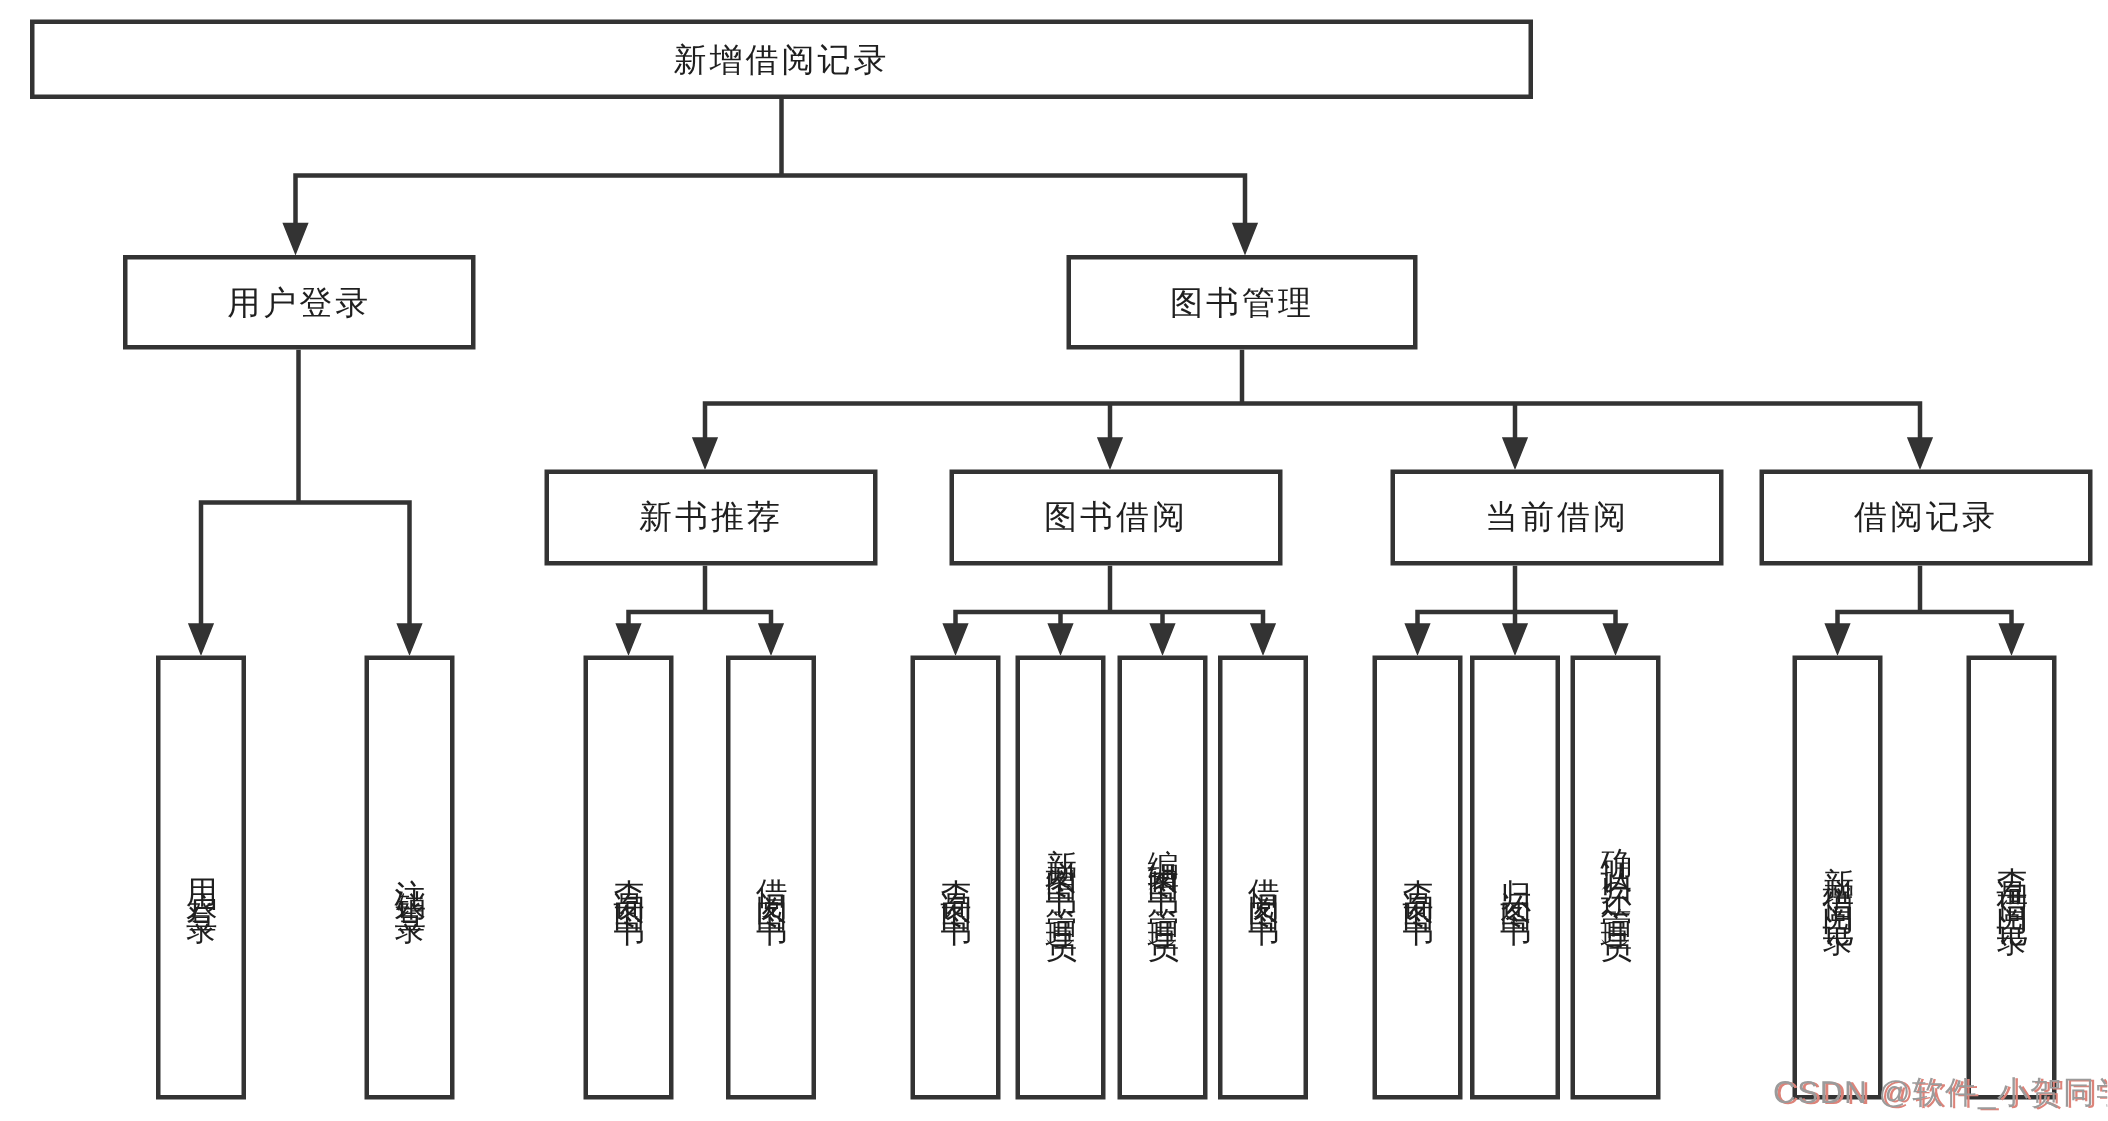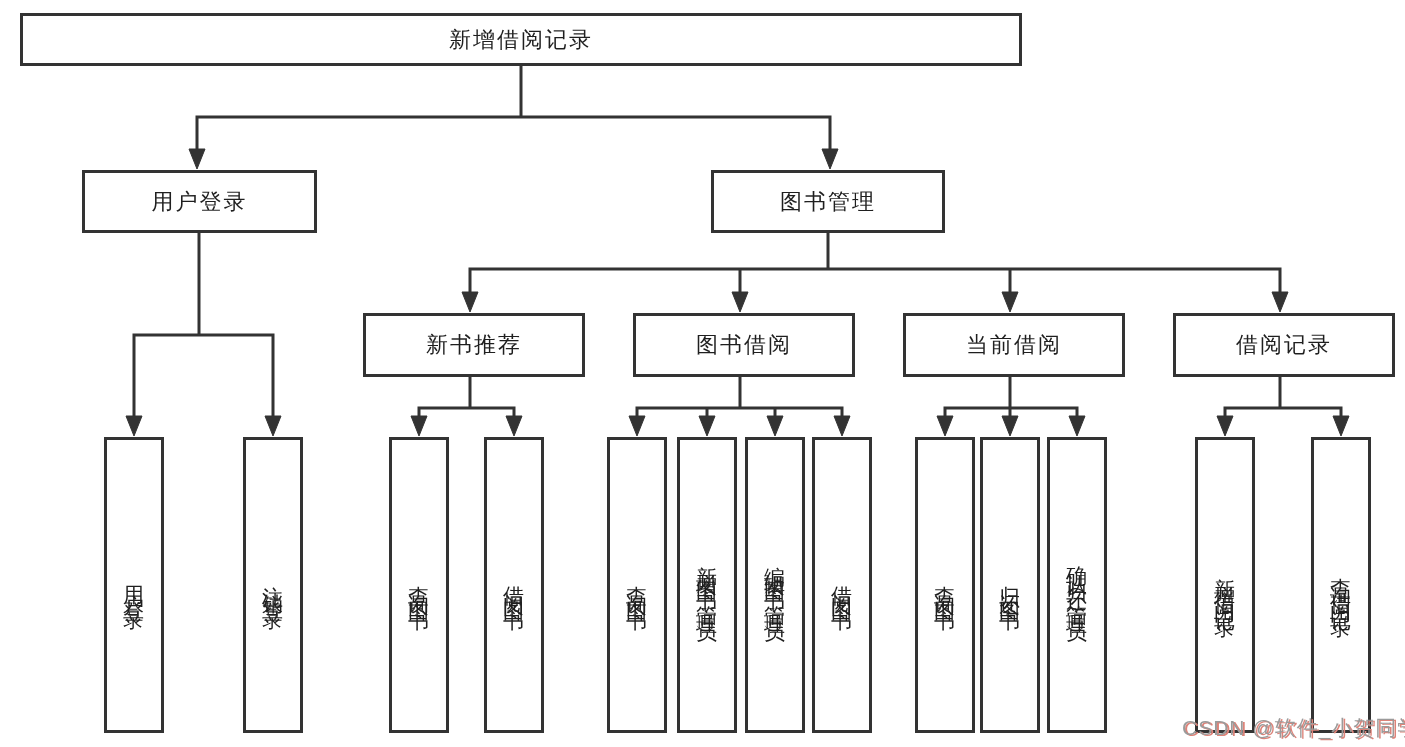--- a/index.html
+++ b/index.html
@@ -52,21 +52,21 @@
   
   .n-root   { left: 20px;  top: 13px;  width: 1002px; height: 53px; }
   
   .lv1      { top: 170px; height: 63px; }
   .n-login  { left: 82px;  width: 235px; }
   .n-manage { left: 711px; width: 234px; }
   
   .lv2        { top: 313px; height: 64px; width: 222px; }
   .n-newrec   { left: 363px; }
   .n-borrow   { left: 633px; }
-  .n-current  { left: 903px; }
+  .n-current  { left: 927px; }
   .n-records  { left: 1173px; }
   
   .lv3 { top: 437px; height: 296px; width: 60px; }
   .n-login-user    { left: 104px; }
   .n-login-logout  { left: 243px; }
   .n-rec-query     { left: 389px; }
   .n-rec-borrow    { left: 484px; }
   .n-bb-query      { left: 607px; }
   .n-bb-add        { left: 677px; }
   .n-bb-edit       { left: 745px; }

